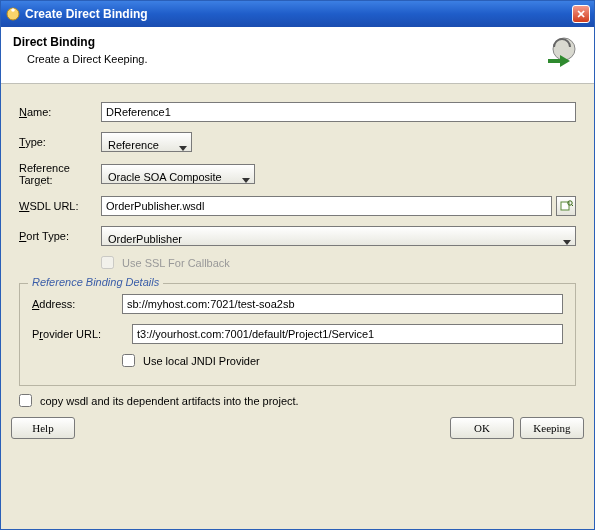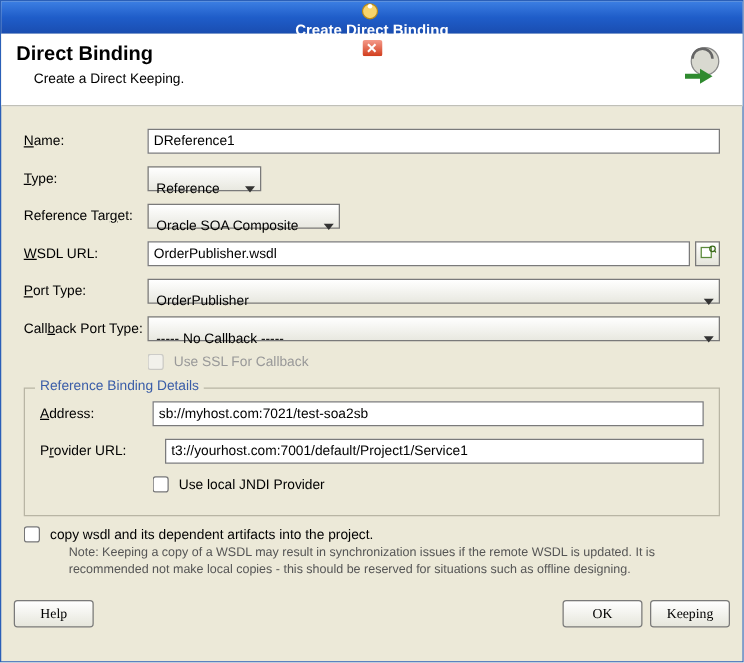--- a/index.html
+++ b/index.html
@@ -16,21 +16,20 @@
     border: 1px solid #2a5fb8;
     background: #ece9d8;
   }
   .titlebar {
     height: 26px;
     background: linear-gradient(to bottom, #3c7fe3 0%, #1f5dc9 50%, #1a4db0 100%);
     display: flex;
     align-items: center;
     padding: 0 4px;
     color: #fff;
-    flex-direction: column;
   }
   .titlebar .icon {
     width: 16px; height: 16px;
     margin-right: 4px;
     display: flex; align-items: center; justify-content: center;
   }
   .titlebar .title {
     flex: 1;
     font-weight: bold;
     font-size: 12px;
@@ -49,53 +48,53 @@
   .header-area {
     background: #fff;
     padding: 8px 12px 10px 12px;
     border-bottom: 1px solid #c0c0b8;
     display: flex;
     align-items: flex-start;
     justify-content: space-between;
   }
   .header-text h1 {
     margin: 0 0 4px 0;
-    font-size: 16px;
+    font-size: 12px;
     font-weight: bold;
   }
   .header-text p {
     margin: 0 0 0 14px;
     font-size: 11px;
   }
   .header-icon svg { width: 40px; height: 36px; }
   .body-area {
     padding: 18px 18px 8px 18px;
   }
   .form-row {
     display: flex;
     align-items: center;
     margin-bottom: 10px;
   }
   .form-row .lbl {
-    width: 99px;
+    width: 82px;
     text-align: left;
   }
   .form-row .lbl .ul { text-decoration: underline; }
   .form-row input[type=text] {
     flex: 1;
     height: 20px;
     border: 1px solid #7a7a7a;
     background: #fff;
     padding: 0 4px;
     font-size: 11px;
     font-family: inherit;
   }
   .dropdown {
     display: inline-flex;
-    align-items: center;
+    align-items: flex-end;
     height: 20px;
     border: 1px solid #7a7a7a;
     background: linear-gradient(to bottom, #fff, #e8e8e0);
     padding: 16px 4px 0 6px;
     cursor: pointer;
     gap: 20px;
     font-size: 11px;
   }
   .dropdown.full { flex: 1; justify-content: space-between; }
   .caret {
@@ -126,20 +125,21 @@
     padding: 10px 12px 8px 12px;
     position: relative;
   }
   .fieldset .legend {
     position: absolute;
     top: -8px; left: 8px;
     background: #ece9d8;
     padding: 0 4px;
     color: #3a5da8;
     font-size: 11px;
+    font-style: italic;
   }
   .note {
     color: #555;
     font-size: 10px;
     margin: 2px 0 8px 36px;
     line-height: 1.3;
   }
   .button-bar {
     display: flex;
     padding: 2px 10px 8px 10px;
@@ -230,27 +230,20 @@
     </div>
 
     <div class="form-row">
       <span class="lbl"><span></span><span class="ul">P</span><span>ort Type:</span></span>
       <div class="dropdown full">
         <span>OrderPublisher</span>
         <span class="caret"></span>
       </div>
     </div>
 
-    <div class="form-row">
-      <span class="lbl"><span>Call</span><span class="ul">b</span><span>ack Port Type:</span></span>
-      <div class="dropdown full">
-        <span>----- No Callback -----</span>
-        <span class="caret"></span>
-      </div>
-    </div>
 
     <div class="form-row">
       <span class="lbl"></span>
       <label class="checkbox-row disabled">
         <input type="checkbox" disabled="" style="">
         <span><span>Use </span><span class="ul">S</span><span>SL For Callback</span></span>
       </label>
     </div>
 
     <div class="fieldset">
@@ -269,21 +262,20 @@
           <input type="checkbox" style="">
           <span><span>Use local </span><span class="ul">J</span><span>NDI Provider</span></span>
         </label>
       </div>
     </div>
 
     <label class="checkbox-row" style="margin-top:6px">
       <input type="checkbox" style="">
       <span><span></span><span class="ul">c</span><span>opy wsdl and its dependent artifacts into the project.</span></span>
     </label>
-    <div class="note">Note: Keeping a copy of a WSDL may result in synchronization issues if the remote WSDL is updated. It is recommended not make local copies - this should be reserved for situations such as offline designing.</div>
   </div>
 
   <div class="button-bar">
     <button class="btn">Help</button>
     <span class="spacer"></span>
     <button class="btn">OK</button>
     <button class="btn">Keeping</button>
   </div>
 </div>
 

